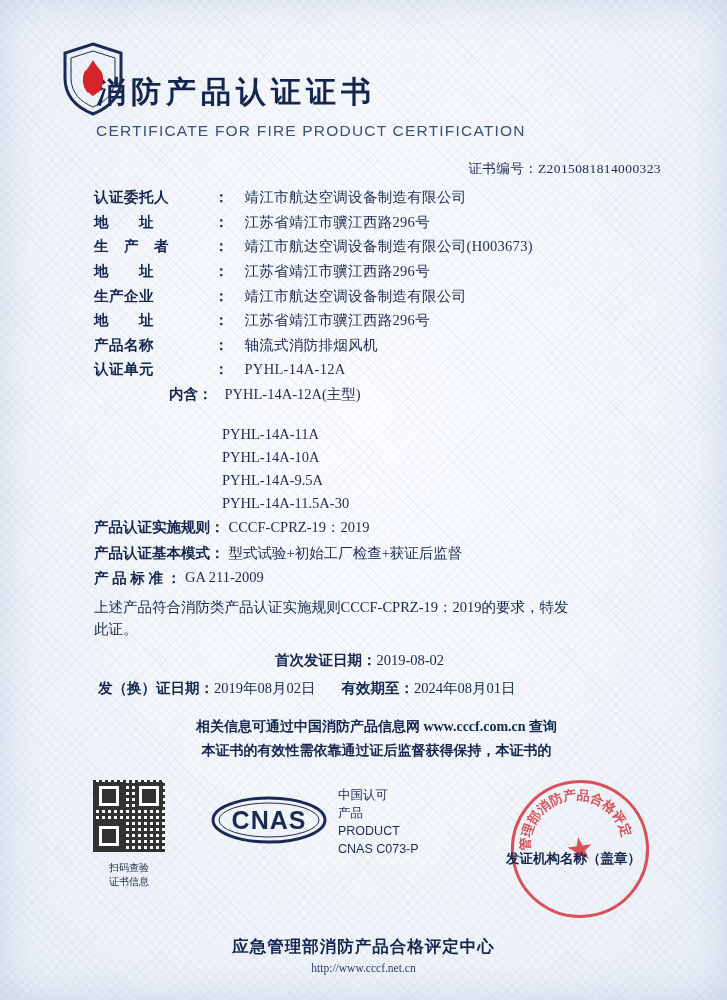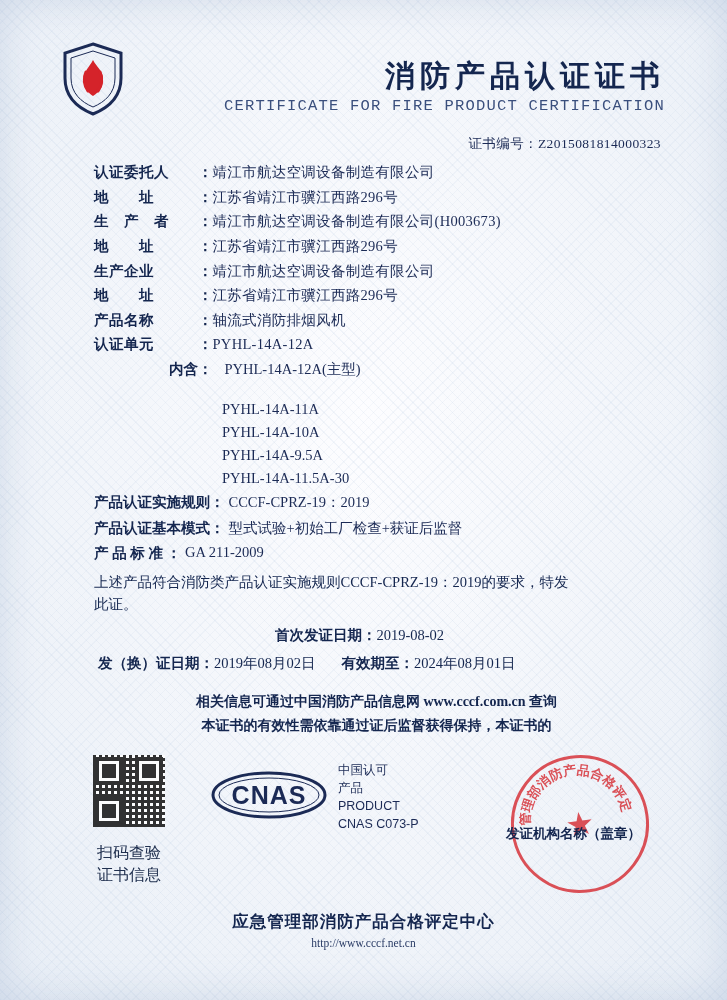--- a/index.html
+++ b/index.html
@@ -49,36 +49,37 @@
 
   .inner {
     position: relative;
     z-index: 2;
     padding: 0 62px;
   }
 
   
   .header {
     position: relative;
-    padding-top: 56px;
-    text-align: right;
+    padding-top: 72px;
+    text-align: left;
   }
   .title-cn {
     font-size: 30px;
     letter-spacing: 5px;
     font-weight: bold;
     color: #14264f;
     margin-left: 34px;
   }
   .title-en {
+    margin-top: 9px;
     margin-left: 34px;
     font-size: 15.5px;
     letter-spacing: 1.2px;
     color: #3a4f7d;
-    font-family: Liberation Mono, monospace;
+    font-family: Liberation Sans, sans-serif;
   }
 
   
   .logo {
     position: absolute;
     left: 0px;
     top: 42px;
     width: 62px;
     height: 74px;
   }
@@ -97,20 +98,21 @@
   .fields {
     margin-top: 10px;
     padding-left: 32px;
   }
   .row {
     display: flex;
     align-items: flex-end;
     margin-bottom: 6.5px;
     font-size: 14.5px;
     line-height: 1.25;
+    gap: 16px;
   }
   .lbl {
     width: 104px;
     flex: 0 0 104px;
     font-weight: bold;
     color: #14264f;
     letter-spacing: 0.5px;
     white-space: nowrap;
   }
   .colon {
@@ -240,22 +242,22 @@
   .qr .eye i {
     position: absolute;
     inset: 3px;
     background: #111;
     display: block;
   }
   .qr .e1 { left: 2px; top: 2px; }
   .qr .e2 { right: 2px; top: 2px; }
   .qr .e3 { left: 2px; bottom: 2px; }
   .qr-cap {
-    margin-top: 15px;
-    font-size: 16px;
+    margin-top: 9px;
+    font-size: 10px;
     line-height: 1.4;
     color: #20304f;
   }
 
   
   .cnas {
     position: absolute;
     left: 148px;
     top: 12px;
     width: 118px;

